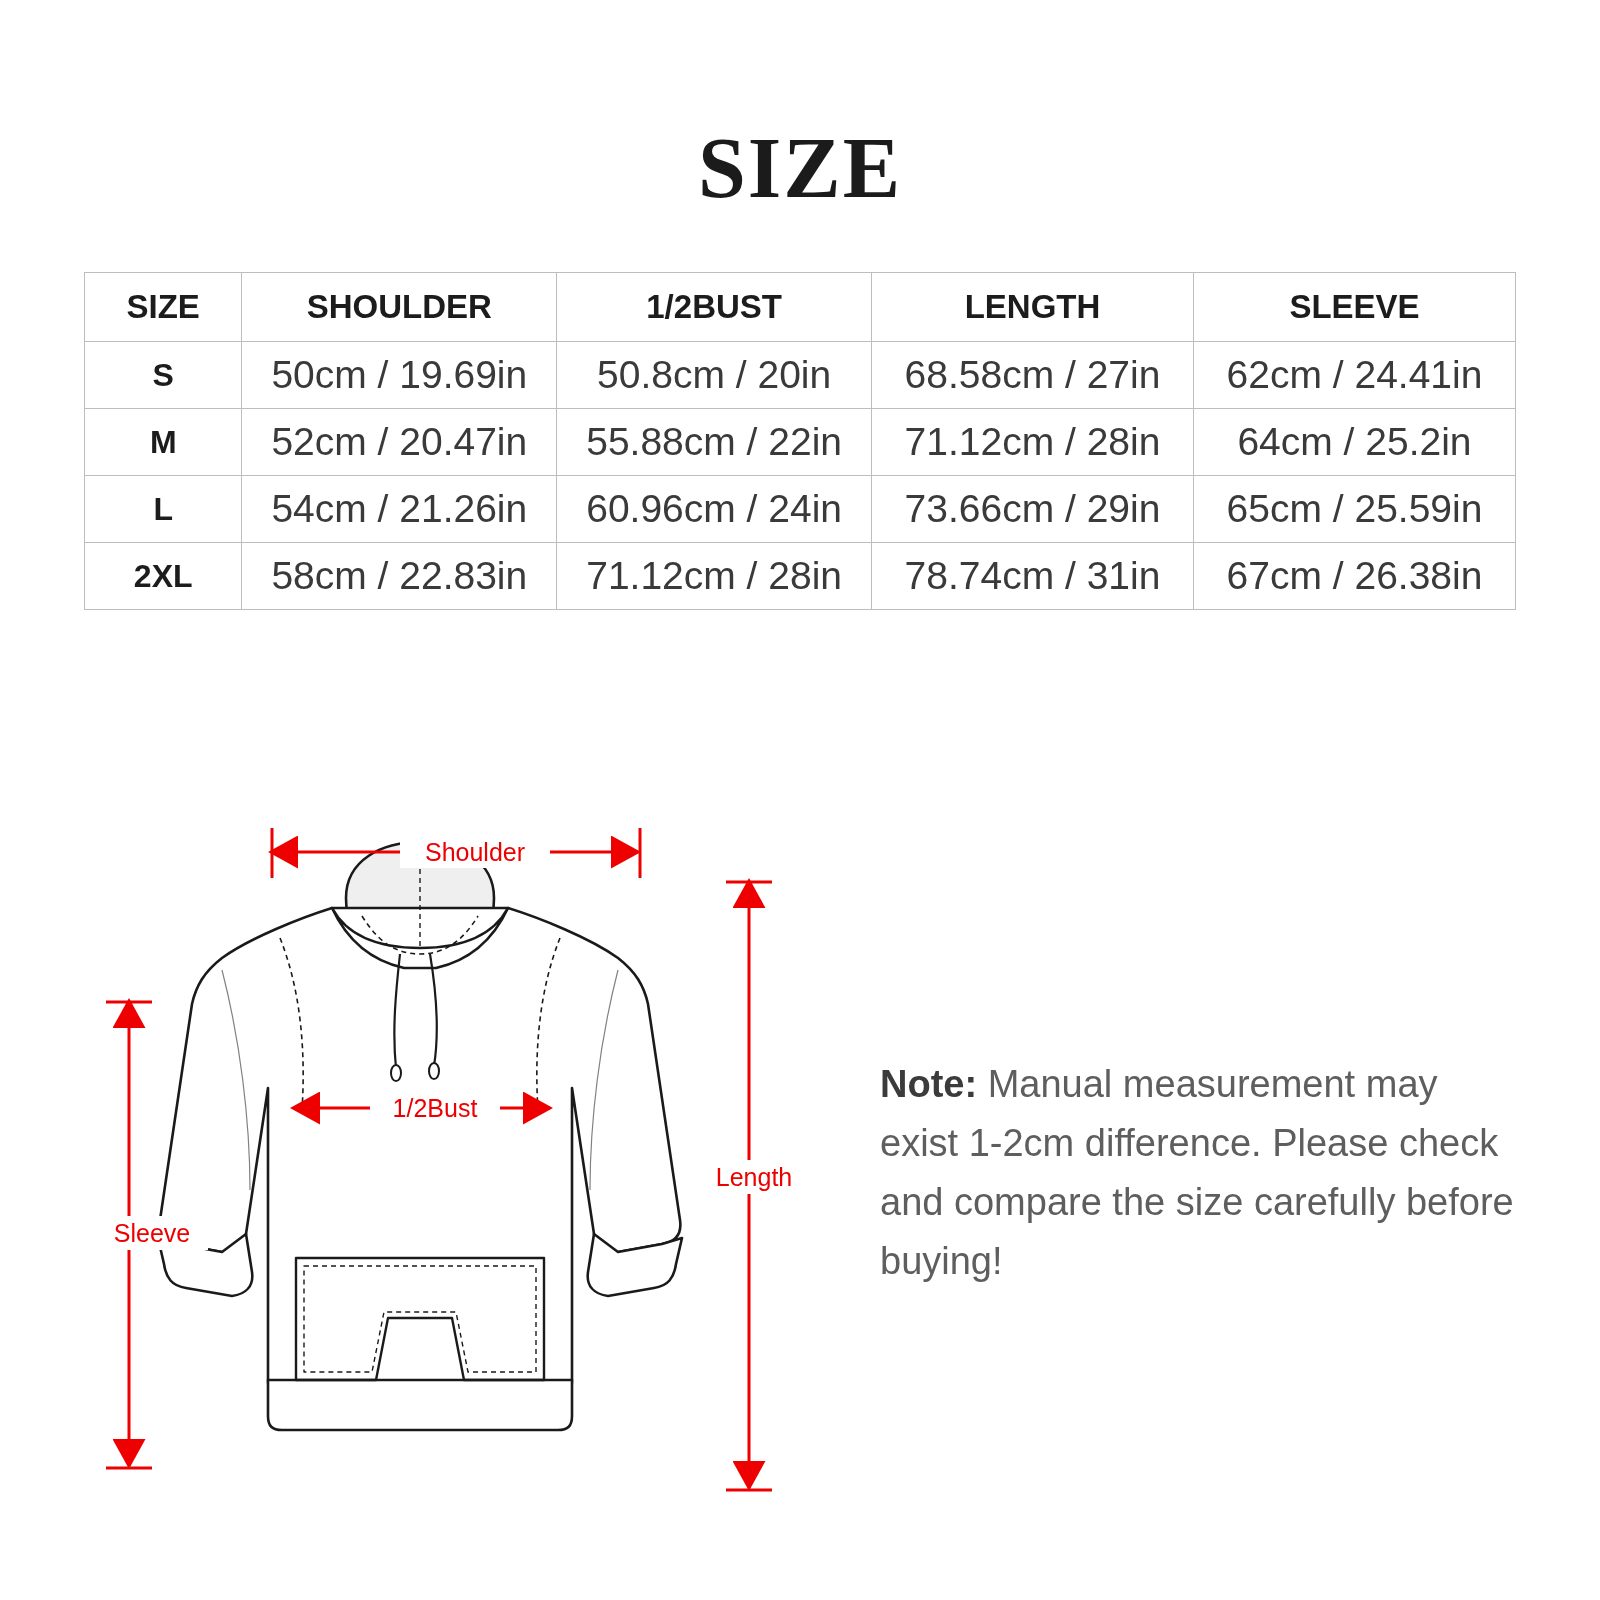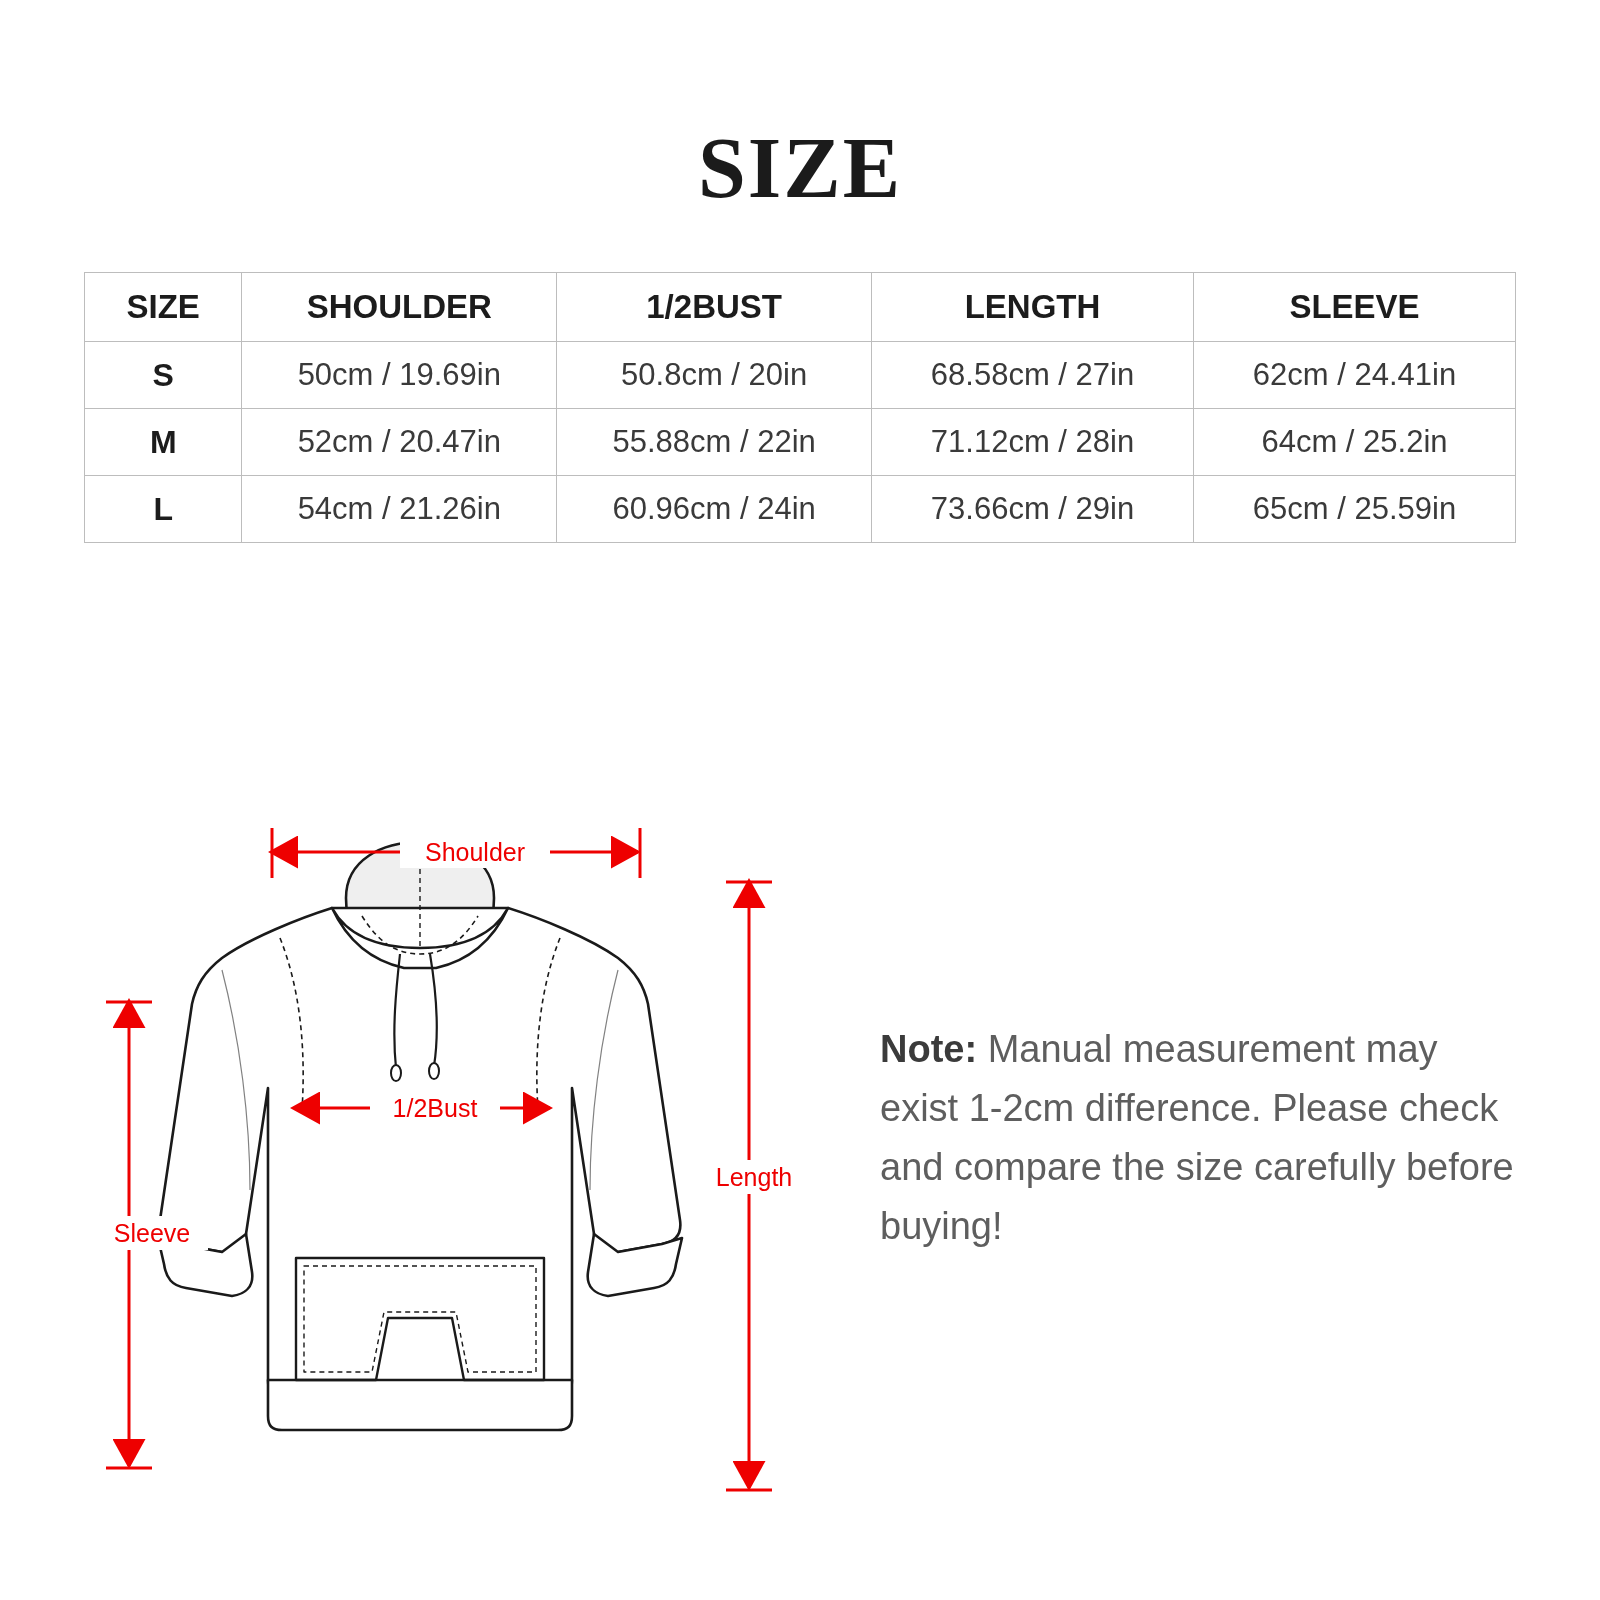--- a/index.html
+++ b/index.html
@@ -41,21 +41,21 @@
     border-collapse: collapse;
     width: 100%;
     table-layout: fixed;
   }
   table.size-table th,
   table.size-table td {
     border: 1px solid #bdbdbd;
     text-align: center;
     vertical-align: middle;
     height: 64px;
-    font-size: 31px;
+    font-size: 39px;
     font-weight: 400;
     color: #3a3a3a;
   }
   table.size-table thead th {
     font-size: 33px;
     font-weight: 700;
     color: #1c1c1c;
     height: 66px;
   }
   table.size-table tbody td.size-col {
@@ -77,21 +77,21 @@
     width: 760px;
     height: 700px;
   }
   .illustration svg {
     display: block;
   }
 
   
   .note {
     position: absolute;
-    top: 1020px;
+    top: 1055px;
     left: 880px;
     width: 640px;
     font-size: 38px;
     line-height: 1.55;
     color: #5e5e5e;
     font-family: "Liberation Sans", sans-serif;
   }
   .note b {
     color: #3b3b3b;
     font-weight: 700;
@@ -134,20 +134,27 @@
         <td>55.88cm / 22in</td>
         <td>71.12cm / 28in</td>
         <td>64cm / 25.2in</td>
       </tr>
       <tr>
         <td class="size-col">L</td>
         <td>54cm / 21.26in</td>
         <td>60.96cm / 24in</td>
         <td>73.66cm / 29in</td>
         <td>65cm / 25.59in</td>
+      </tr>
+      <tr>
+        <td class="size-col">2XL</td>
+        <td>58cm / 22.83in</td>
+        <td>71.12cm / 28in</td>
+        <td>78.74cm / 31in</td>
+        <td>67cm / 26.38in</td>
       </tr>
     </tbody>
   </table>
 </div>
 
 <div class="illustration">
   <svg width="760" height="700" viewBox="0 0 760 700" xmlns="http://www.w3.org/2000/svg">
     <defs>
       <marker id="arrR" markerWidth="11" markerHeight="11" refX="9" refY="5.5" orient="auto">
         <path d="M0,0 L10,5.5 L0,11 z" fill="#ee0000"></path>

